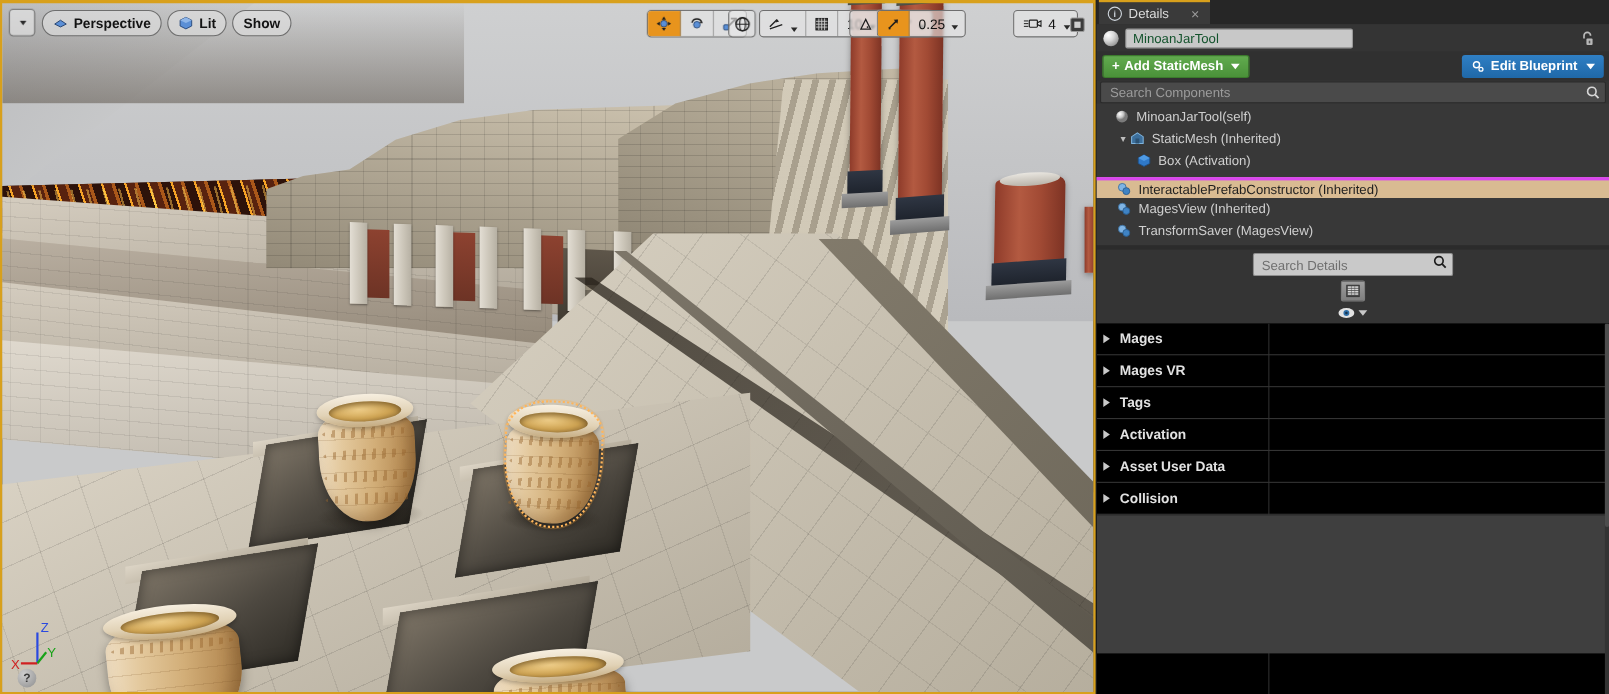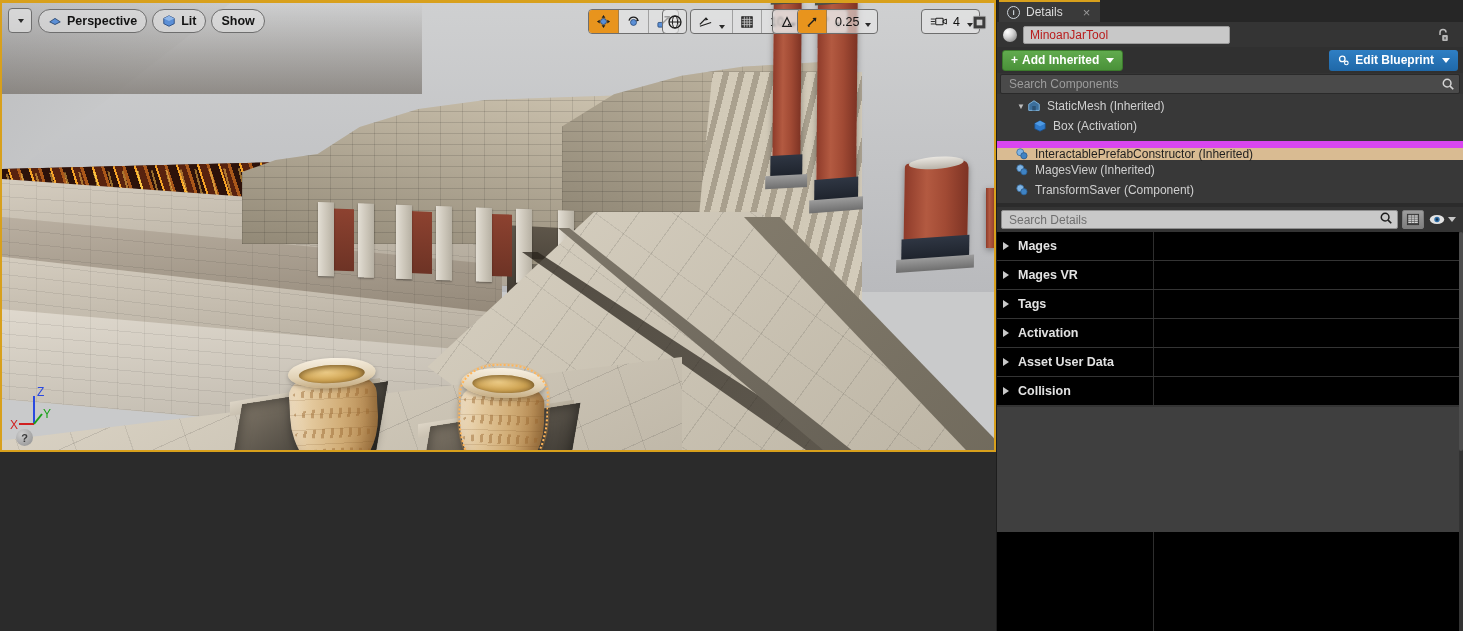--- a/index.html
+++ b/index.html
@@ -7,21 +7,21 @@
     width:1463px; height:631px; overflow:hidden;
     background:#2b2b2b;
     font-family:"Liberation Sans", sans-serif;
     -webkit-font-smoothing:antialiased;
   }
   #app { position:relative; width:1463px; height:631px; display:flex; }
 
   
   #viewport {
     position:relative;
-    width:996px; height:452px;
+    width:996px; height:631px;
     background:#222;
     overflow:hidden;
   }
   
   #viewport-border{
     position:absolute; inset:0;
     border:2px solid #d8a01c;
     border-top-width:3px;
     pointer-events:none;
     z-index:60;
@@ -367,21 +367,21 @@
     padding:0 6px; background:#343434;
   }
   .sphere-icon{
     width:14px;height:14px;border-radius:50%;
     background:radial-gradient(circle at 32% 28%, #ffffff 0%, #d8d8d8 38%, #9a9a9a 75%, #6f6f6f 100%);
     flex:none;
   }
   .nameinput{
     flex:1; height:18px;
     background:#c8c8c8; border:1px solid #9a9a9a; border-radius:2px;
-    font-size:12px; color:#b91c1c; padding:0 6px; line-height:16px;
+    font-size:12px; color:#14532d; padding:0 6px; line-height:16px;
     max-width:226px;
   }
   .lock-spacer{ flex:1; }
   .lock-icon{ width:16px;height:16px; margin-right:6px; opacity:.85; cursor:pointer;}
 
   .btnrow{
     height:26px; display:flex; align-items:center; justify-content:space-between;
     padding:0 5px 0 5px; background:#303030;
   }
   .btn-green{
@@ -416,34 +416,34 @@
   }
   .searchbar input::placeholder{ color:#9c9c9c; }
   .mag{ width:14px;height:14px; flex:none; }
 
   .tree{ background:#383838; padding:2px 0 3px 0; }
   .trow{
     display:flex; align-items:center; height:20px;
     font-size:12px; color:#cfcfcf; padding-left:4px; cursor:pointer;
     position:relative;
   }
-  .trow.sep{ border-top:7px solid #d946ef; margin-top:3px; padding-top:0; }
+  .trow.sep{ border-top:3px solid #d946ef; margin-top:3px; padding-top:0; }
   .trow.selected{ background:#d9bb92; color:#1f1f1f; }
   .trow .tw-arrow{
     width:12px; display:inline-block; text-align:center; font-size:8px; color:#bdbdbd;
   }
   .ico{ width:15px;height:15px;margin-right:5px;flex:none; display:inline-block;}
   .indent1{ padding-left:18px; }
   .indent2{ padding-left:36px; }
 
   .divider-h{ height:4px; background:#2b2b2b; }
 
   .detailsearchrow{
     display:flex; align-items:center; gap:4px;
-    padding:3px 4px; background:#343434;
+    padding:3px 4px; background:#343434;flex-direction:column;
   }
   .dsearch{
     flex:1; height:19px; background:#c9c9c9; border:1px solid #8e8e8e; border-radius:2px;
     display:flex;align-items:center;padding:0 4px 0 7px;
   }
   .dsearch input{
     flex:1;background:transparent;border:none;outline:none;
     font-size:12px;color:#222; font-family:inherit;
   }
   .dsearch input::placeholder{ color:#6f6f6f; }
@@ -757,21 +757,21 @@
           <path d="M5 8 V5.4 A3 3 0 0 1 11 5.4" fill="none" stroke="#d4d4d4" stroke-width="1.5"></path>
           <rect x="7.2" y="8" width="5.6" height="6" rx="1" fill="#cfcfcf"></rect>
           <rect x="9.3" y="10" width="1.4" height="2.4" fill="#555"></rect>
         </svg>
       </span>
     </div>
 
     <div class="btnrow">
       <div class="btn-green">
         <span>+</span>
-        <span>Add Inherited</span>
+        <span>Add StaticMesh</span>
         <span class="caret-w"></span>
       </div>
       <div class="btn-blue">
         <svg width="13" height="13" viewBox="0 0 16 16">
           <circle cx="6.5" cy="6" r="3.4" fill="none" stroke="#fff" stroke-width="1.6"></circle>
           <circle cx="11.5" cy="11" r="2.2" fill="none" stroke="#fff" stroke-width="1.4"></circle>
         </svg>
         <span>Edit Blueprint</span>
         <span class="caret-w"></span>
       </div>
@@ -782,20 +782,36 @@
       <span class="mag">
         <svg width="14" height="14" viewBox="0 0 16 16">
           <circle cx="7" cy="7" r="4.4" fill="none" stroke="#d6d6d6" stroke-width="1.7"></circle>
           <path d="M10.4 10.4 L14 14" stroke="#d6d6d6" stroke-width="1.9"></path>
         </svg>
       </span>
     </div>
 
     <div class="tree">
 
+      <div class="trow">
+        <span class="tw-arrow"></span>
+        <span class="ico">
+          <svg width="14" height="14" viewBox="0 0 16 16">
+              <circle cx="8" cy="8" r="6" fill="url(#g1)"></circle>
+              <defs>
+                <radialGradient id="g1" cx="32%" cy="28%">
+            <stop offset="0" stop-color="#fff"></stop>
+                  <stop offset=".6" stop-color="#c7c7c7"></stop>
+            <stop offset="1" stop-color="#7b7b7b"></stop>
+                </radialGradient>
+              </defs>
+            </svg>
+        </span>
+        <span>MinoanJarTool(self)</span>
+      </div>
 
       <div class="trow indent1">
         <span class="tw-arrow">▼</span>
         <span class="ico">
           <svg width="14" height="14" viewBox="0 0 16 16">
             <path d="M8 2 L14 6 V13 H2 V6 Z" fill="#3c6f9c" stroke="#7fb4dd" stroke-width="1.1"></path>
             <path d="M6 13 V8 H10 V13" fill="#2b5274"></path>
           </svg>
         </span>
         <span>StaticMesh (Inherited)</span>
@@ -832,21 +848,21 @@
         <span>MagesView (Inherited)</span>
       </div>
 
       <div class="trow indent1">
         <span class="ico">
           <svg width="14" height="14" viewBox="0 0 16 16">
             <circle cx="6" cy="6" r="4" fill="#7fb4e4" stroke="#3a6e9e" stroke-width=".9"></circle>
             <circle cx="10.2" cy="10" r="3.6" fill="#3f83c4" stroke="#2a5c8c" stroke-width=".9"></circle>
           </svg>
         </span>
-        <span>TransformSaver (Component)</span>
+        <span>TransformSaver (MagesView)</span>
       </div>
     </div>
 
     <div class="divider-h"></div>
 
     <div class="detailsearchrow">
       <div class="dsearch">
         <input type="text" placeholder="Search Details" style="">
         <span>
           <svg width="14" height="14" viewBox="0 0 16 16">

